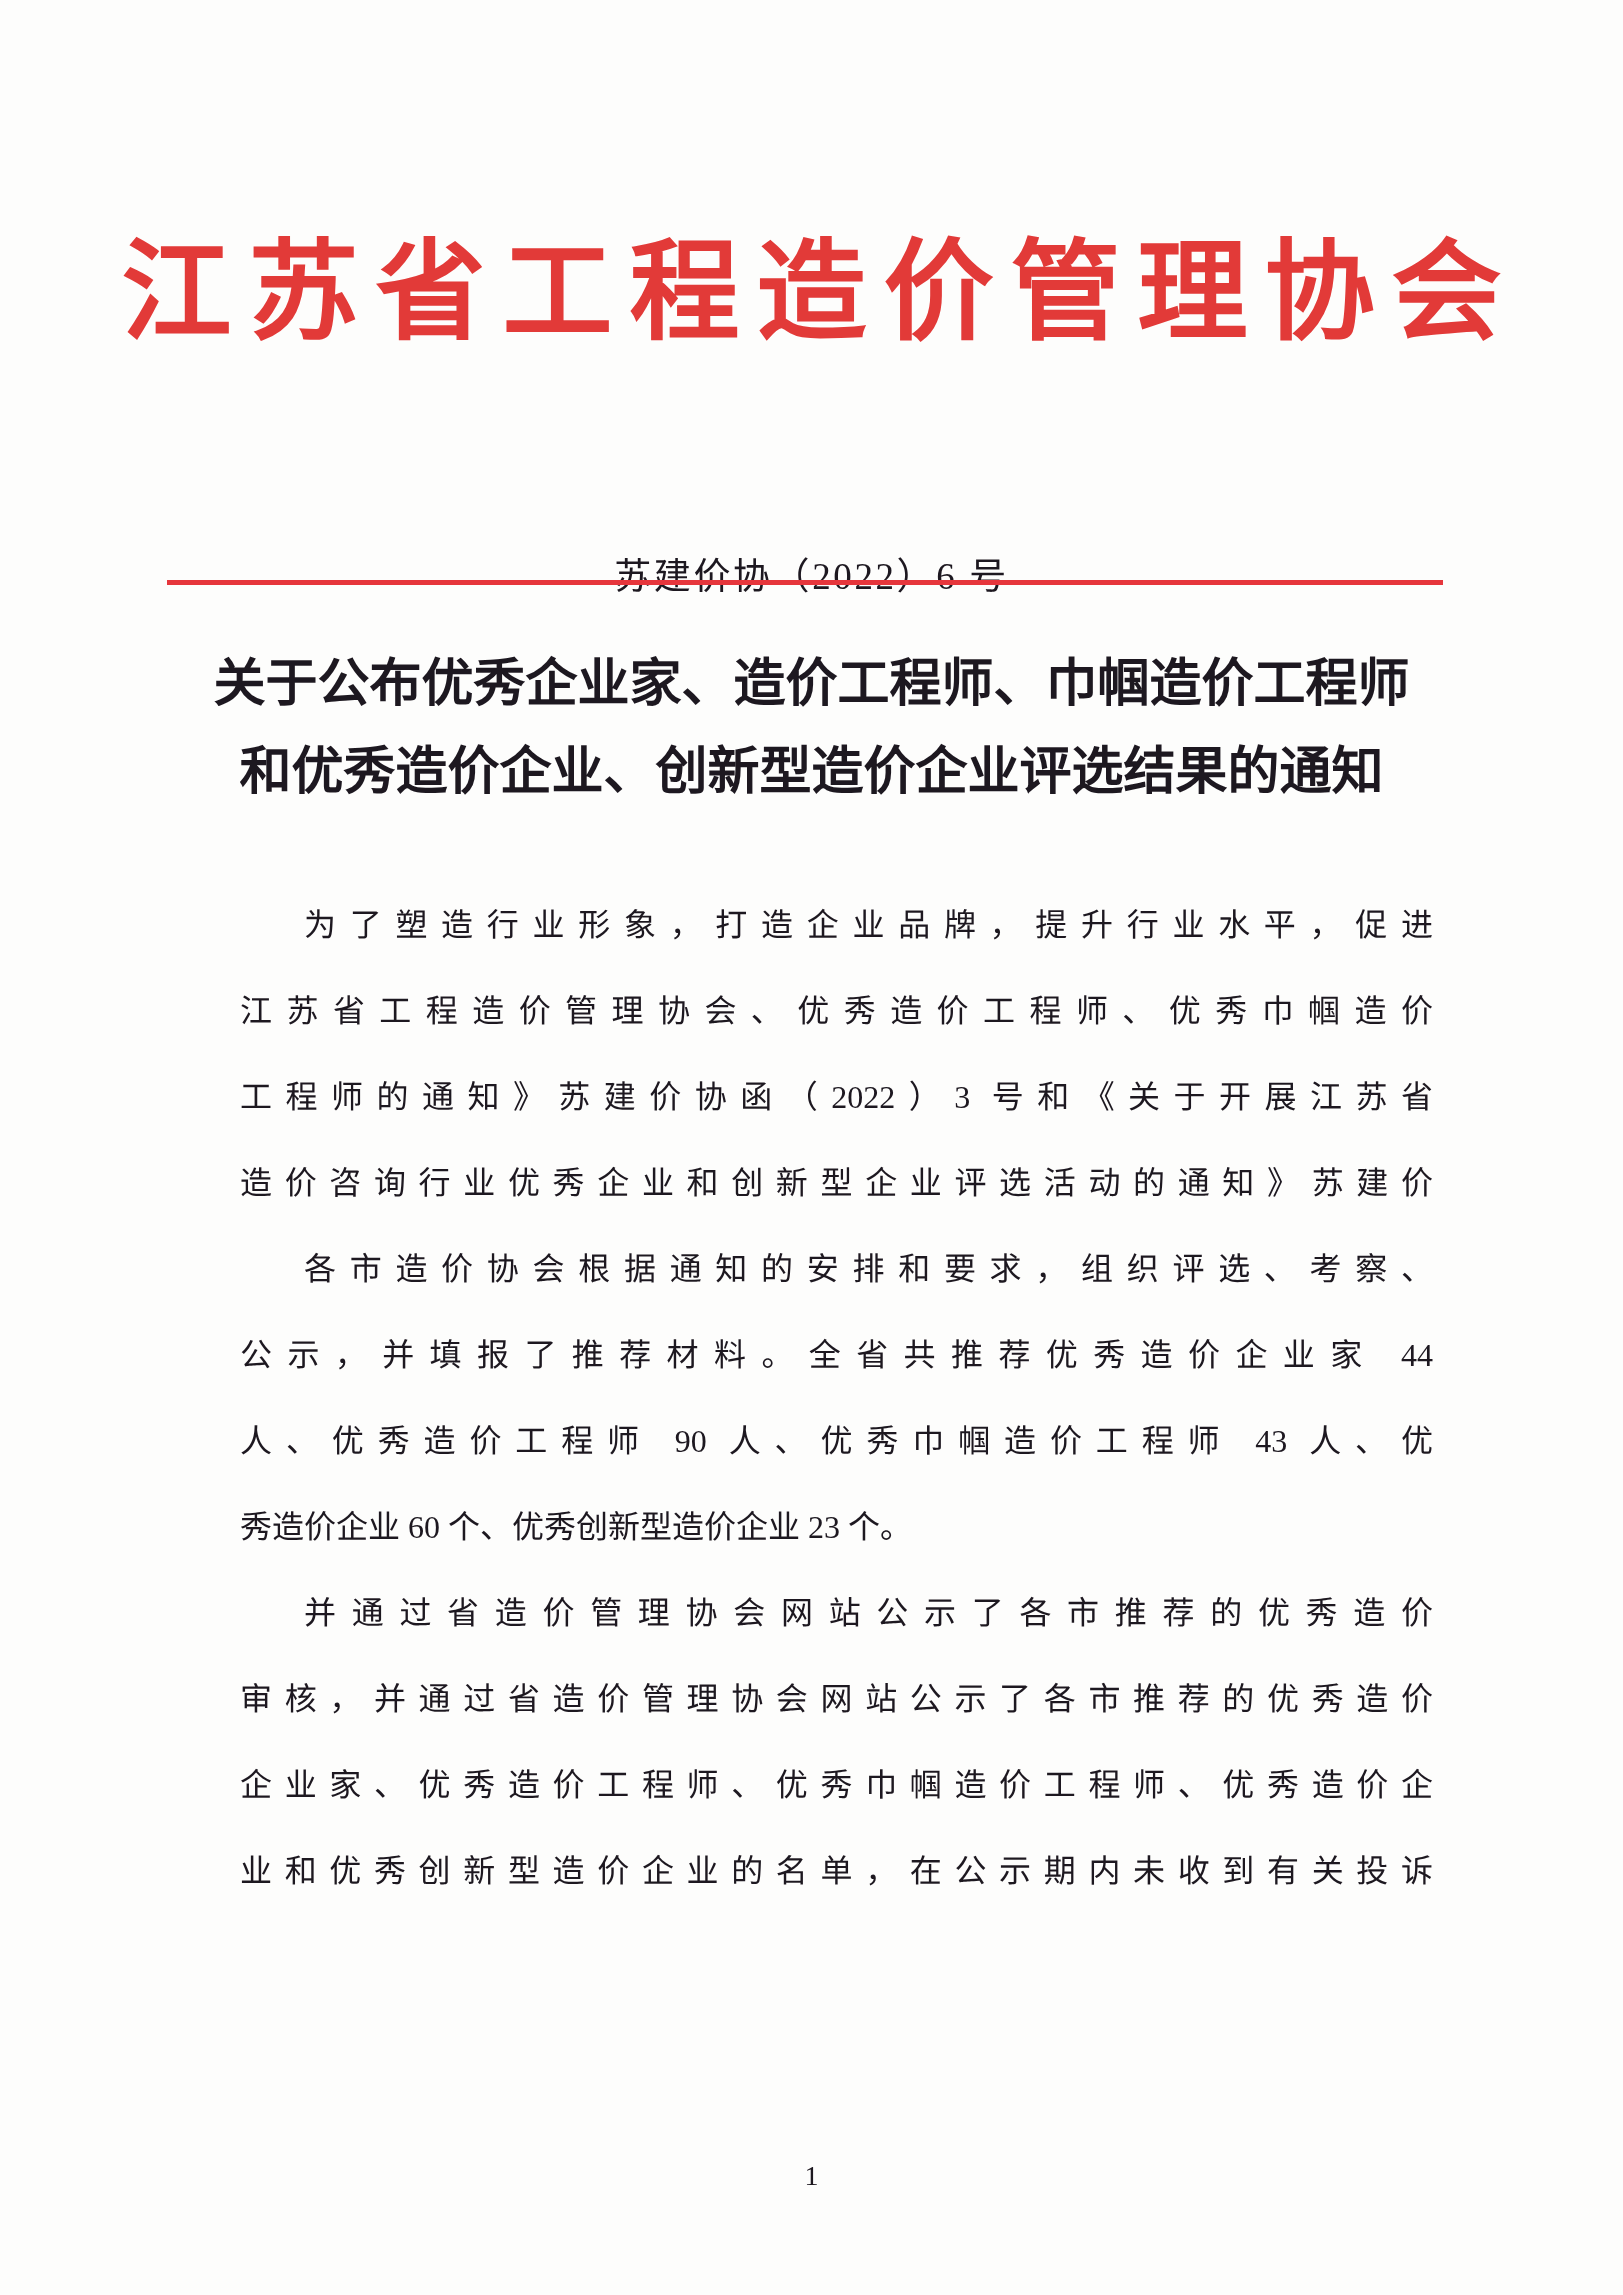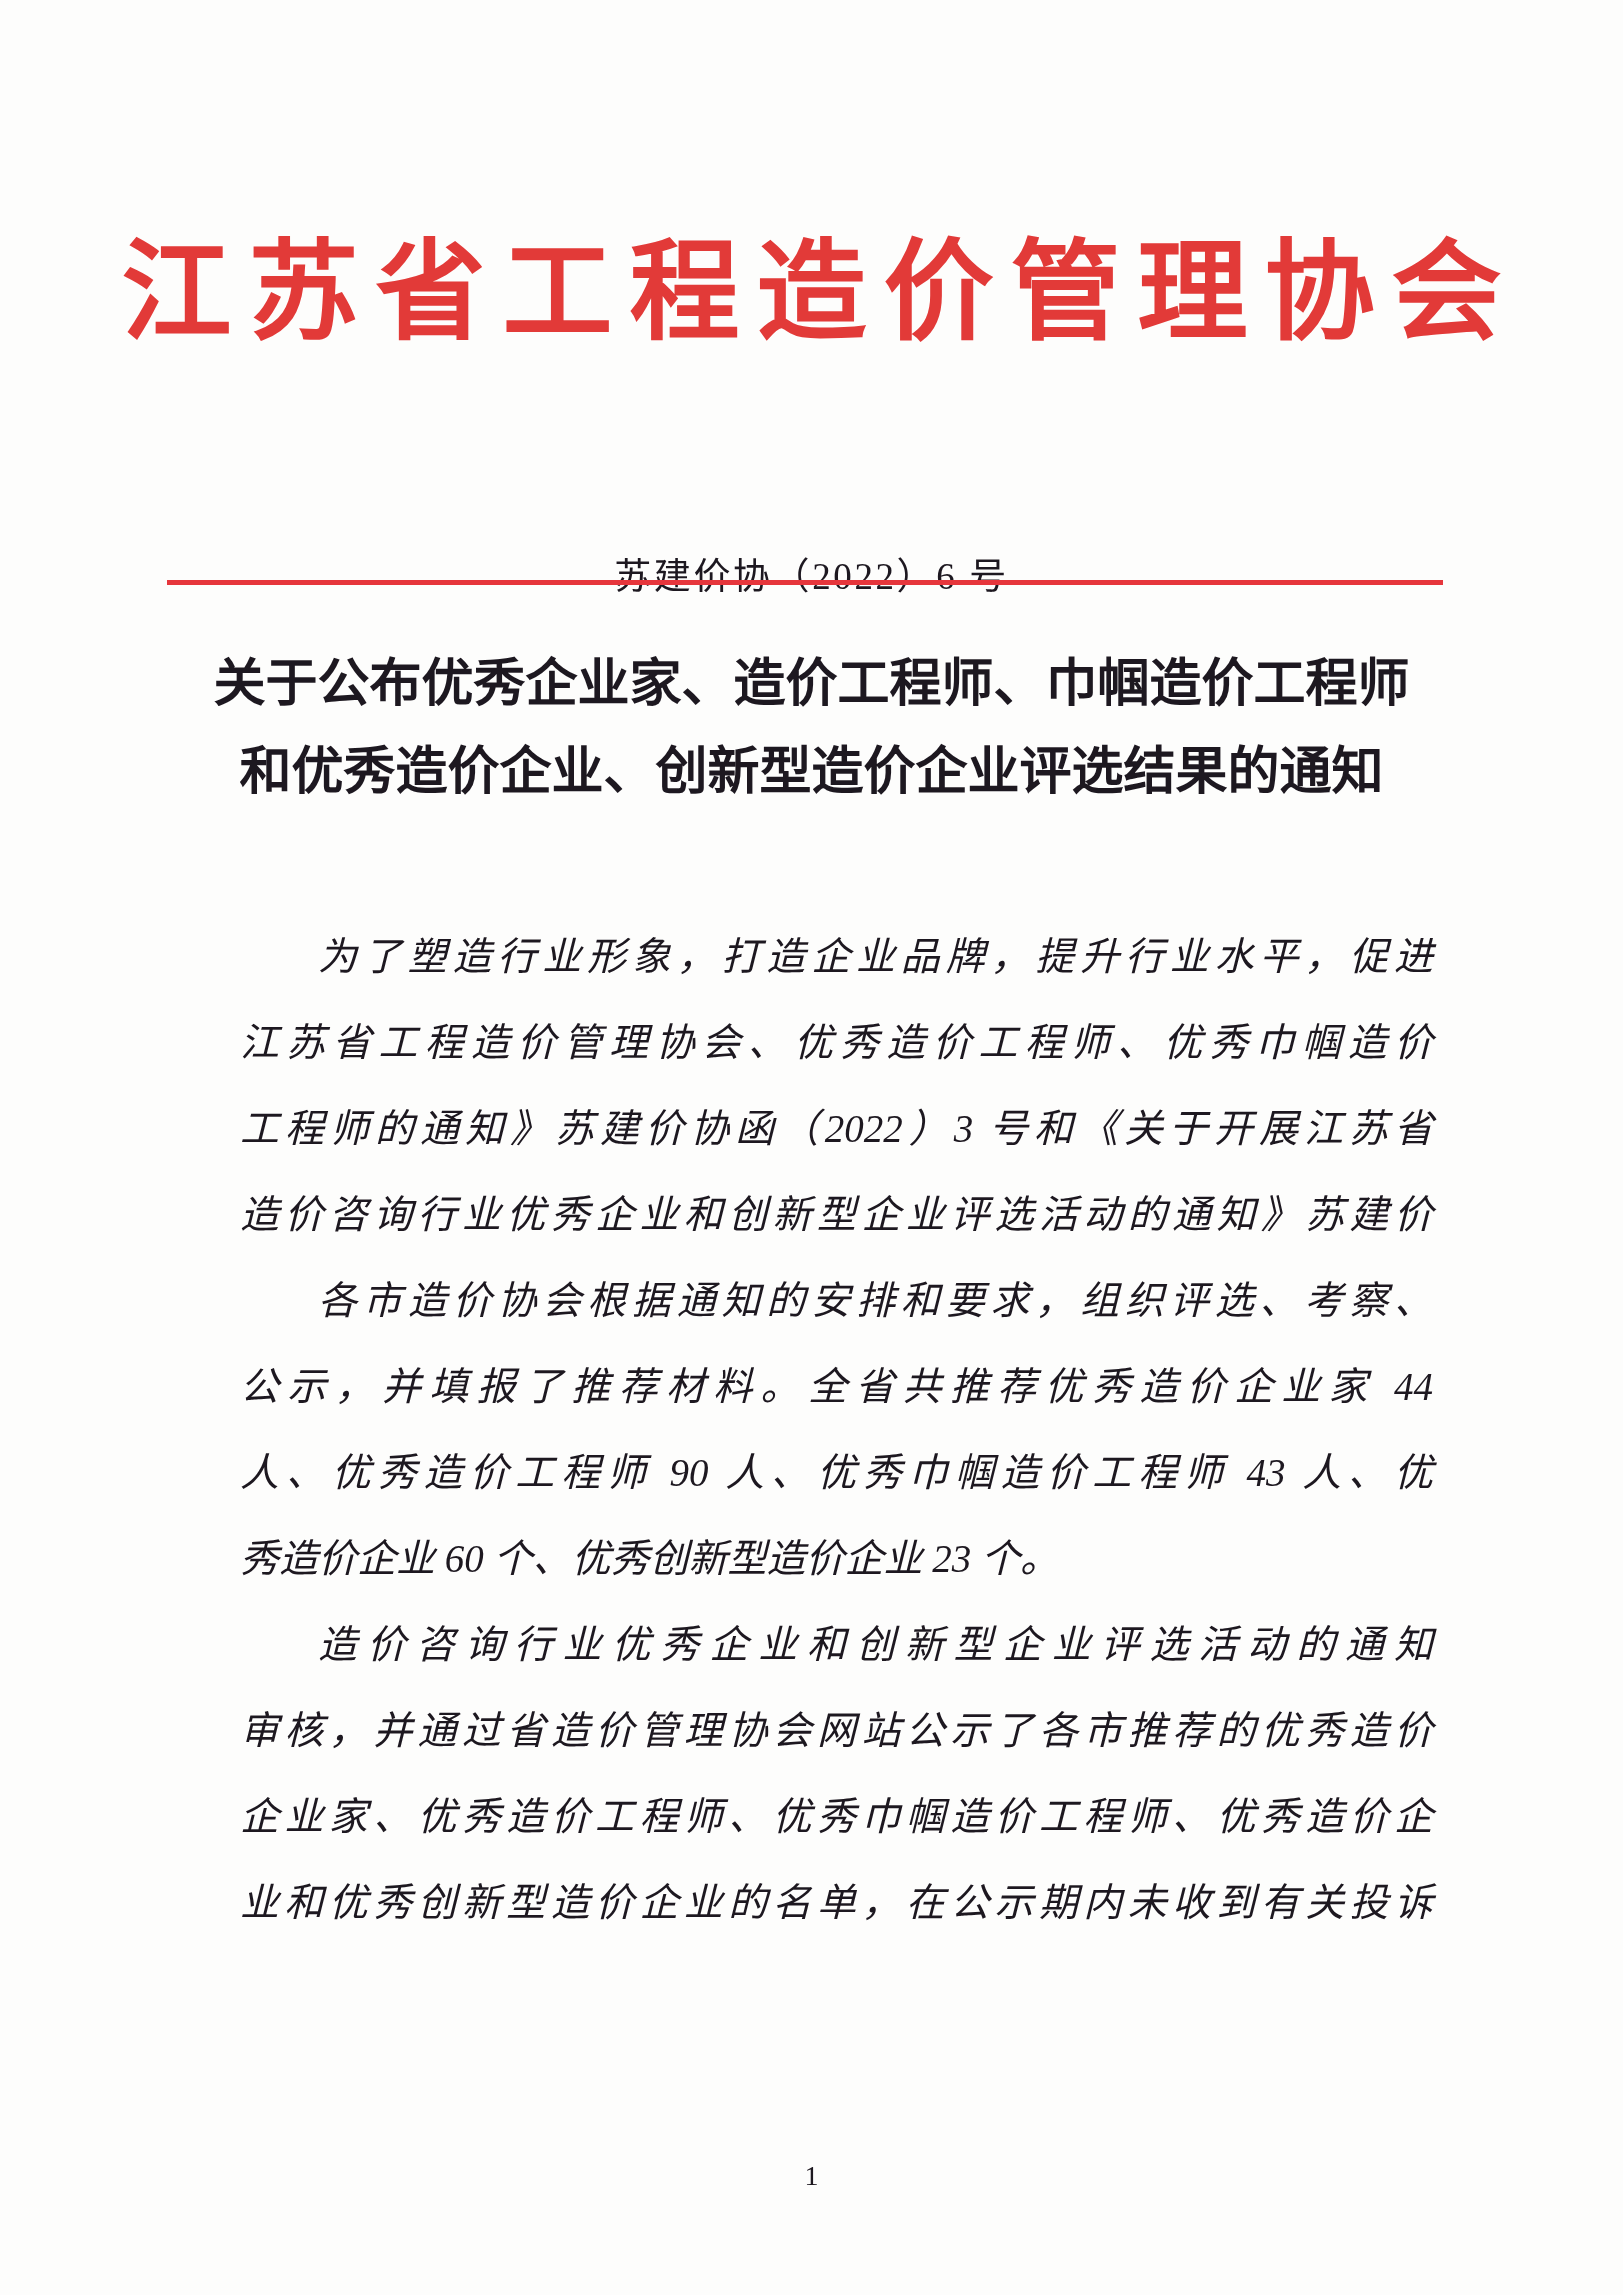--- a/index.html
+++ b/index.html
@@ -65,26 +65,25 @@
     font-weight:bold;
     color:var(--ink);
   }
   .heading .h-line{
     height:88px;
     line-height:88px;
     white-space:nowrap;
   }
   .body-block{
     position:absolute;
-    top:914px;
+    top:882px;
     left:240px;
     width:1193px;
-    font-size:39px;
+    font-size:32px;
     color:var(--ink);
-    font-style:italic;
   }
   .line{
     height:86px;
     line-height:86px;
     white-space:nowrap;
     text-align:left;
   }
   .line.justify{
     white-space:normal;
     text-align:justify;
@@ -122,21 +121,21 @@
 
   <div class="body-block" id="body-lines">
       <div class="line indent justify">为了塑造行业形象，打造企业品牌，提升行业水平，促进</div>
       <div class="line justify">江苏省工程造价管理协会、优秀造价工程师、优秀巾帼造价</div>
       <div class="line justify">工程师的通知》苏建价协函（2022）3 号和《关于开展江苏省</div>
       <div class="line justify">造价咨询行业优秀企业和创新型企业评选活动的通知》苏建价</div>
       <div class="line indent justify">各市造价协会根据通知的安排和要求，组织评选、考察、</div>
       <div class="line justify">公示，并填报了推荐材料。全省共推荐优秀造价企业家 44</div>
       <div class="line justify">人、优秀造价工程师 90 人、优秀巾帼造价工程师 43 人、优</div>
       <div class="line">秀造价企业 60 个、优秀创新型造价企业 23 个。</div>
-      <div class="line indent justify">造价咨询行业优秀企业和创新型企业评选活动的通知</div>
+      <div class="line indent justify">并通过省造价管理协会网站公示了各市推荐的优秀造价</div>
       <div class="line justify">审核，并通过省造价管理协会网站公示了各市推荐的优秀造价</div>
       <div class="line justify">企业家、优秀造价工程师、优秀巾帼造价工程师、优秀造价企</div>
       <div class="line justify">业和优秀创新型造价企业的名单，在公示期内未收到有关投诉</div>
     </div>
 
   <div class="page-number">1</div>
 
 </div>
 
 

